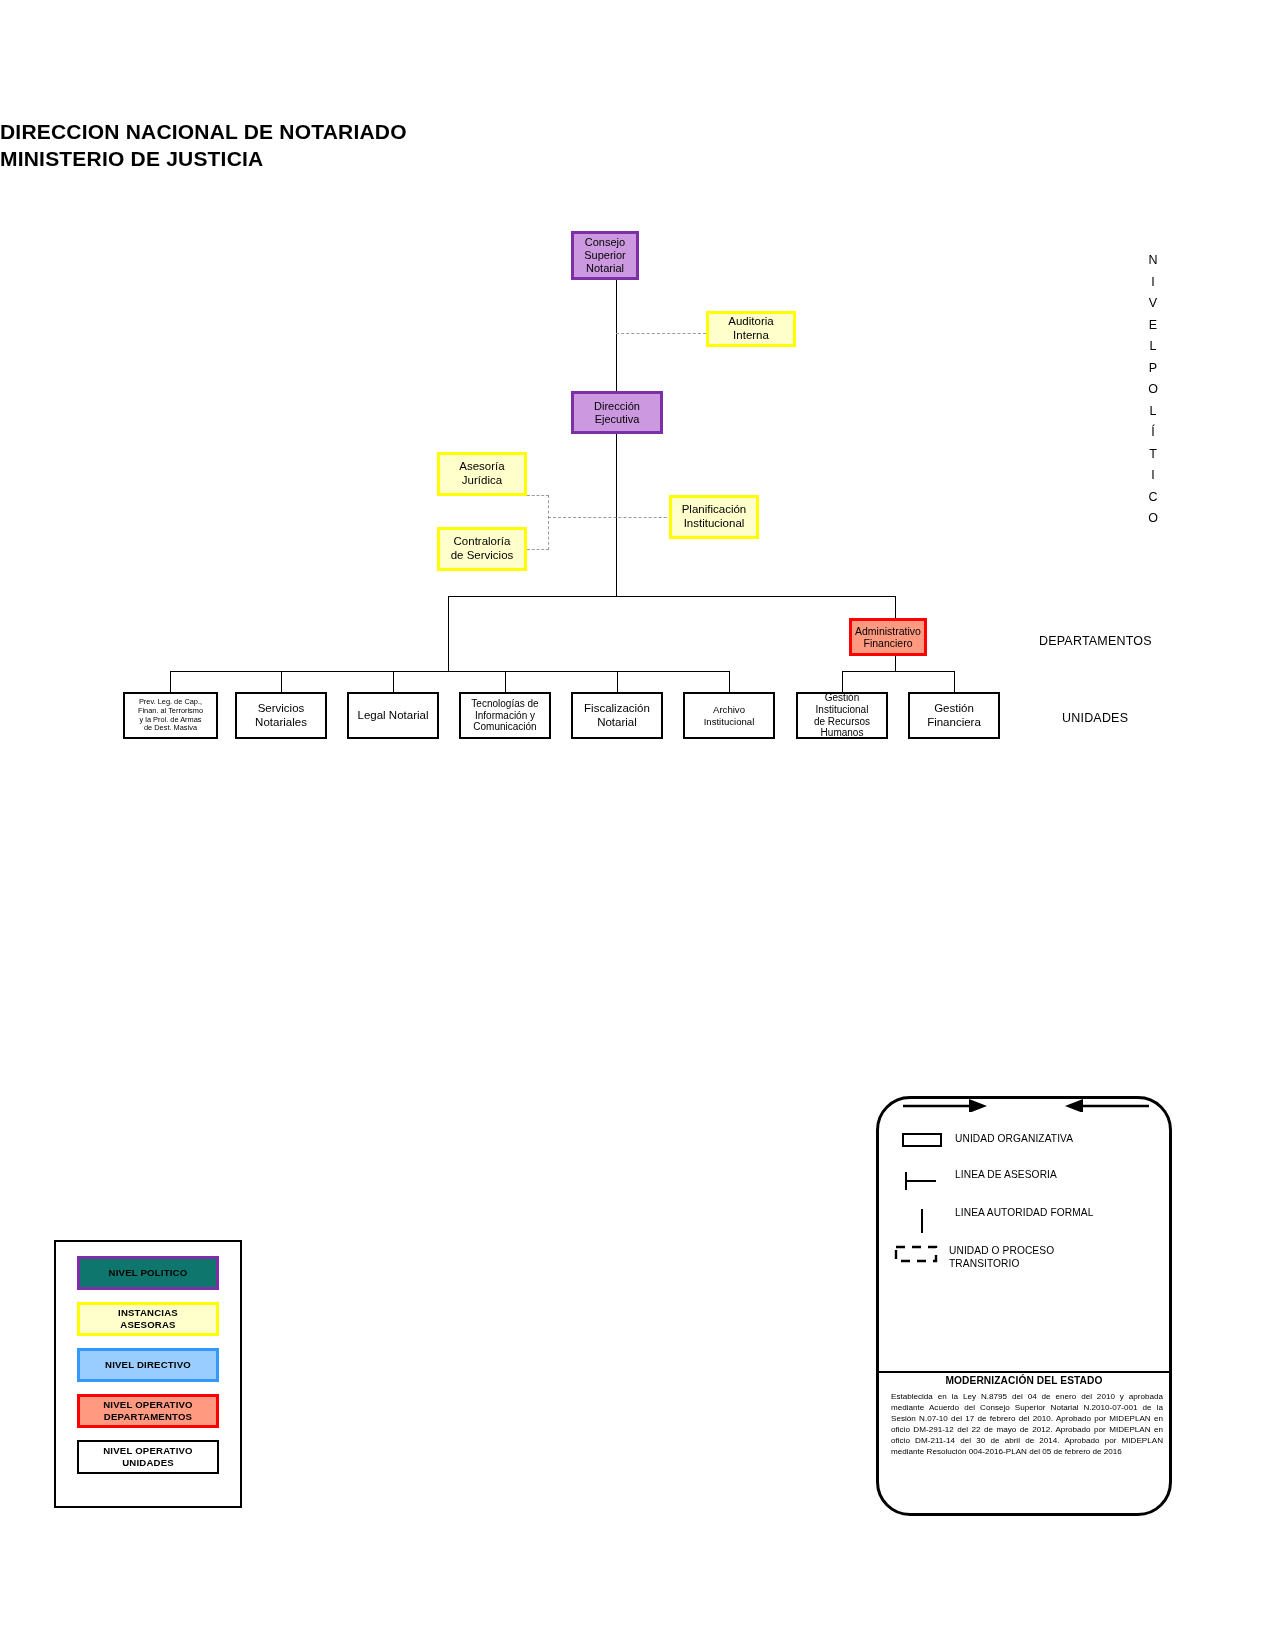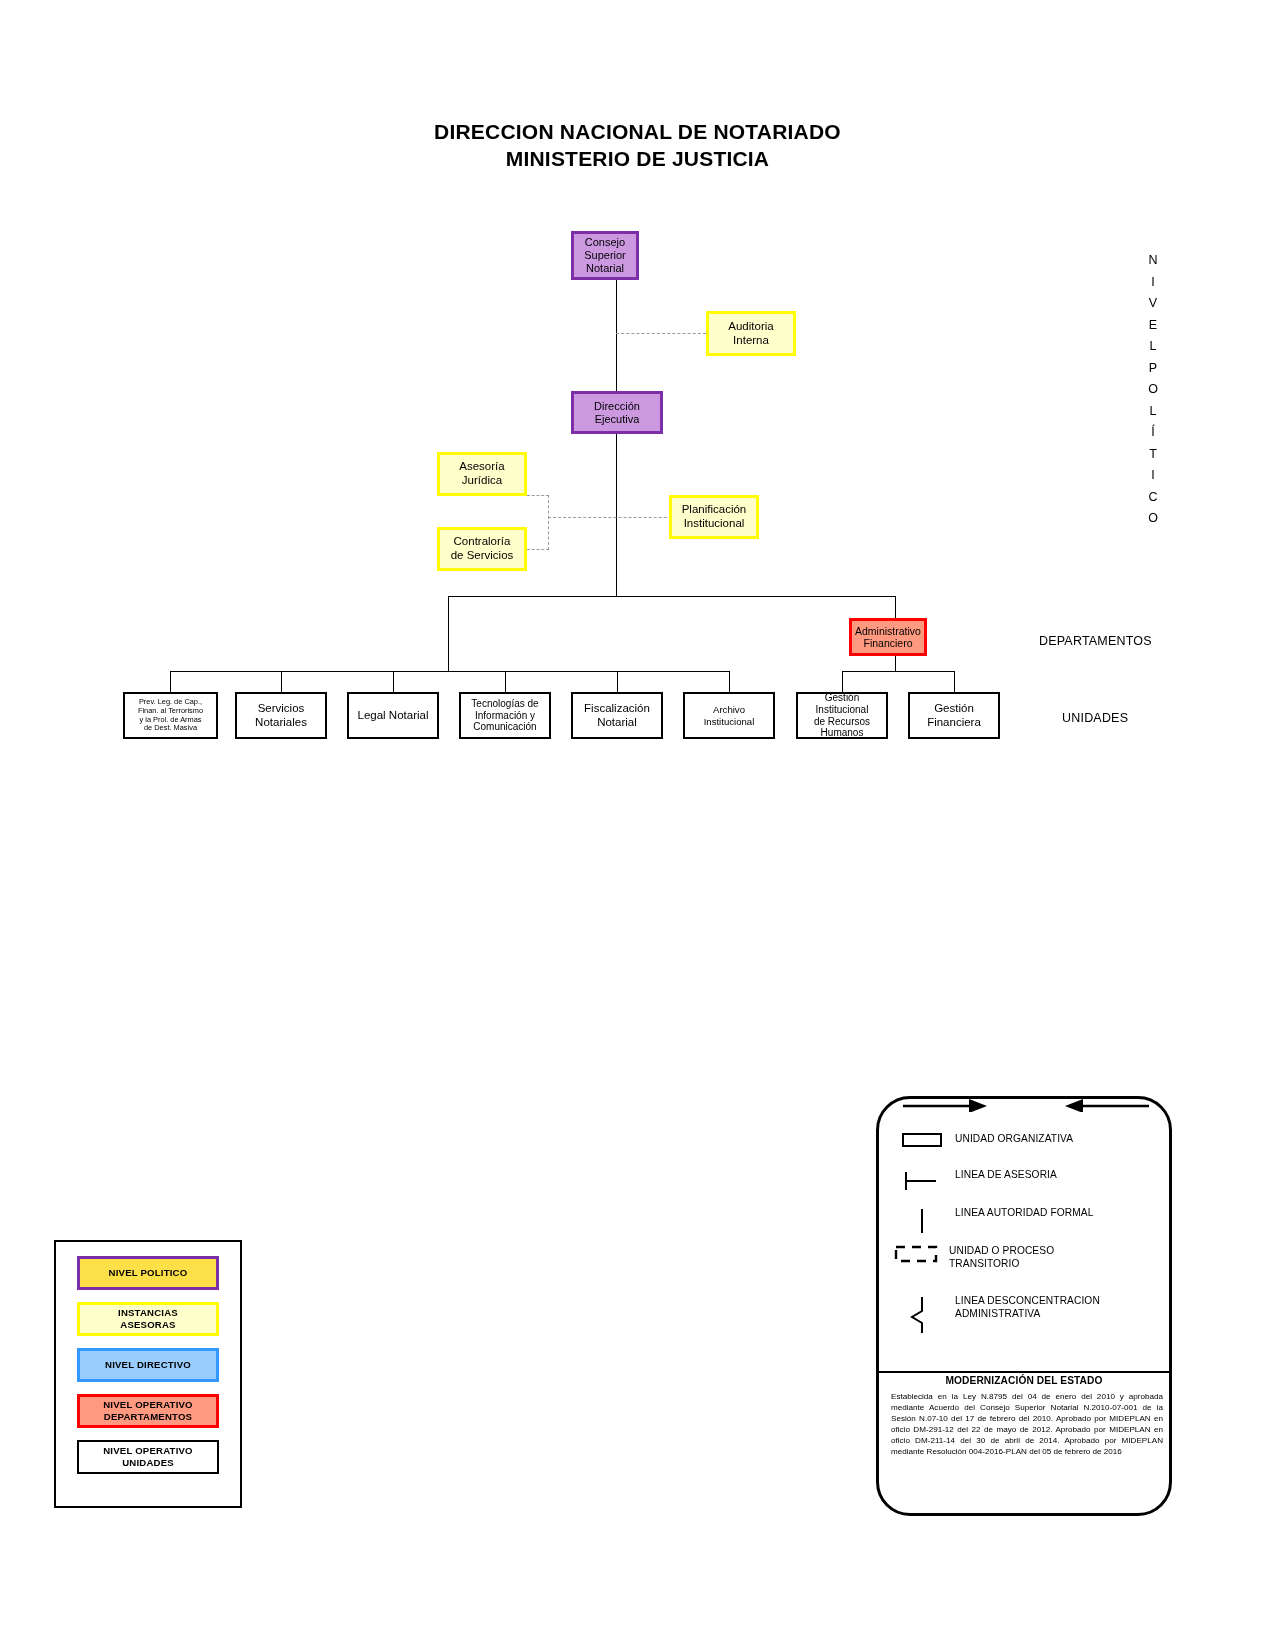--- a/index.html
+++ b/index.html
@@ -6,21 +6,21 @@
   body{
     width:1275px;height:1650px;position:relative;
     font-family:"Liberation Sans","DejaVu Sans",sans-serif;
     color:#000;
     -webkit-font-smoothing:antialiased;
   }
   .abs{position:absolute;}
 
   
   #chart-title{
-    left:0;top:118px;width:1275px;text-align:center;
+    left:0;top:118px;width:1275px;
     font-size:21px;font-weight:bold;line-height:27px;letter-spacing:.2px;
   }
   #chart-title div{white-space:nowrap;}
 
   
   .node{
     box-sizing:border-box;
     display:flex;align-items:center;justify-content:center;
     text-align:center;
     background:#fff;
@@ -145,21 +145,21 @@
 <div class="dashv abs" style="left:548px;top:495px;height:55px;"></div>
 <div class="dashh abs" style="left:527px;top:495px;width:22px;"></div>
 <div class="dashh abs" style="left:527px;top:549px;width:22px;"></div>
 
 <div class="dashh abs" style="left:548px;top:517px;width:159px;"></div>
 
 <div class="node political abs" style="left:571px;top:231px;width:68px;height:49px;">
   <span class="lbl">Consejo<br>Superior<br>Notarial</span>
 </div>
 
-<div class="node advisory abs" style="left:706px;top:311px;width:90px;height:45px;">
+<div class="node advisory abs" style="left:706px;top:311px;width:90px;height:36px;">
   <span class="lbl">Auditoria<br>Interna</span>
 </div>
 
 <div class="node political abs" style="left:571px;top:391px;width:92px;height:43px;">
   <span class="lbl">Dirección<br>Ejecutiva</span>
 </div>
 
 <div class="node advisory abs" style="left:437px;top:452px;width:90px;height:44px;">
   <span class="lbl">Asesoría<br>Jurídica</span>
 </div>
@@ -214,21 +214,21 @@
     <span>T</span>
     <span>I</span>
     <span>C</span>
     <span>O</span>
   </div>
 
 <div class="abs side-label" style="left:1039px;top:634px;">DEPARTAMENTOS</div>
 <div class="abs side-label" style="left:1062px;top:711px;">UNIDADES</div>
 
 <div class="abs" id="color-legend">
-  <div class="ckey k-pol" style="background: #fde047; border-color: rgb(125, 47, 168);">
+  <div class="ckey k-pol" style="background: #0f766e; border-color: rgb(125, 47, 168);">
     <span>NIVEL POLITICO</span>
   </div>
   <div class="ckey k-ase" style="background: rgb(255, 255, 204); border-color: rgb(255, 255, 0);">
     <span>INSTANCIAS<br>ASESORAS</span>
   </div>
   <div class="ckey k-dir" style="background: rgb(153, 204, 255); border-color: rgb(51, 153, 255);">
     <span>NIVEL DIRECTIVO</span>
   </div>
   <div class="ckey k-dep" style="background: rgb(255, 153, 128); border-color: rgb(255, 0, 0);">
     <span>NIVEL OPERATIVO<br>DEPARTAMENTOS</span>
@@ -279,28 +279,20 @@
 
   <div class="srow" style="left:4px;top:146px;width:280px;">
     <div class="sym">
       <svg width="44" height="18" viewBox="0 0 44 18">
         <rect x="2" y="2" width="40" height="14" fill="none" stroke="#000" stroke-width="2.4" stroke-dasharray="9 7"></rect>
       </svg>
     </div>
     <div class="txt">UNIDAD O PROCESO<br>TRANSITORIO</div>
   </div>
 
-  <div class="srow" style="left:10px;top:196px;width:280px;">
-    <div class="sym">
-      <svg width="40" height="40" viewBox="0 0 40 40">
-        <path d="M20 2 L20 16 L10 22 L20 28 L20 38" stroke="#000" stroke-width="2" fill="none"></path>
-      </svg>
-    </div>
-    <div class="txt">LINEA DESCONCENTRACION<br>ADMINISTRATIVA</div>
-  </div>
 
   <div class="divider"></div>
 
   <div id="mod-title">MODERNIZACIÓN DEL ESTADO</div>
   <div id="mod-body">
     <p>Establecida en la Ley N.8795 del 04 de enero del 2010 y aprobada mediante Acuerdo del Consejo Superior Notarial N.2010-07-001 de la Sesión N.07-10 del 17 de febrero del 2010. Aprobado por MIDEPLAN en oficio DM-291-12 del 22 de mayo de 2012. Aprobado por MIDEPLAN en oficio DM-211-14 del 30 de abril de 2014. Aprobado por MIDEPLAN mediante Resolución 004-2016-PLAN del 05 de febrero de 2016</p>
   </div>
 </div>
 
 </body></html>

